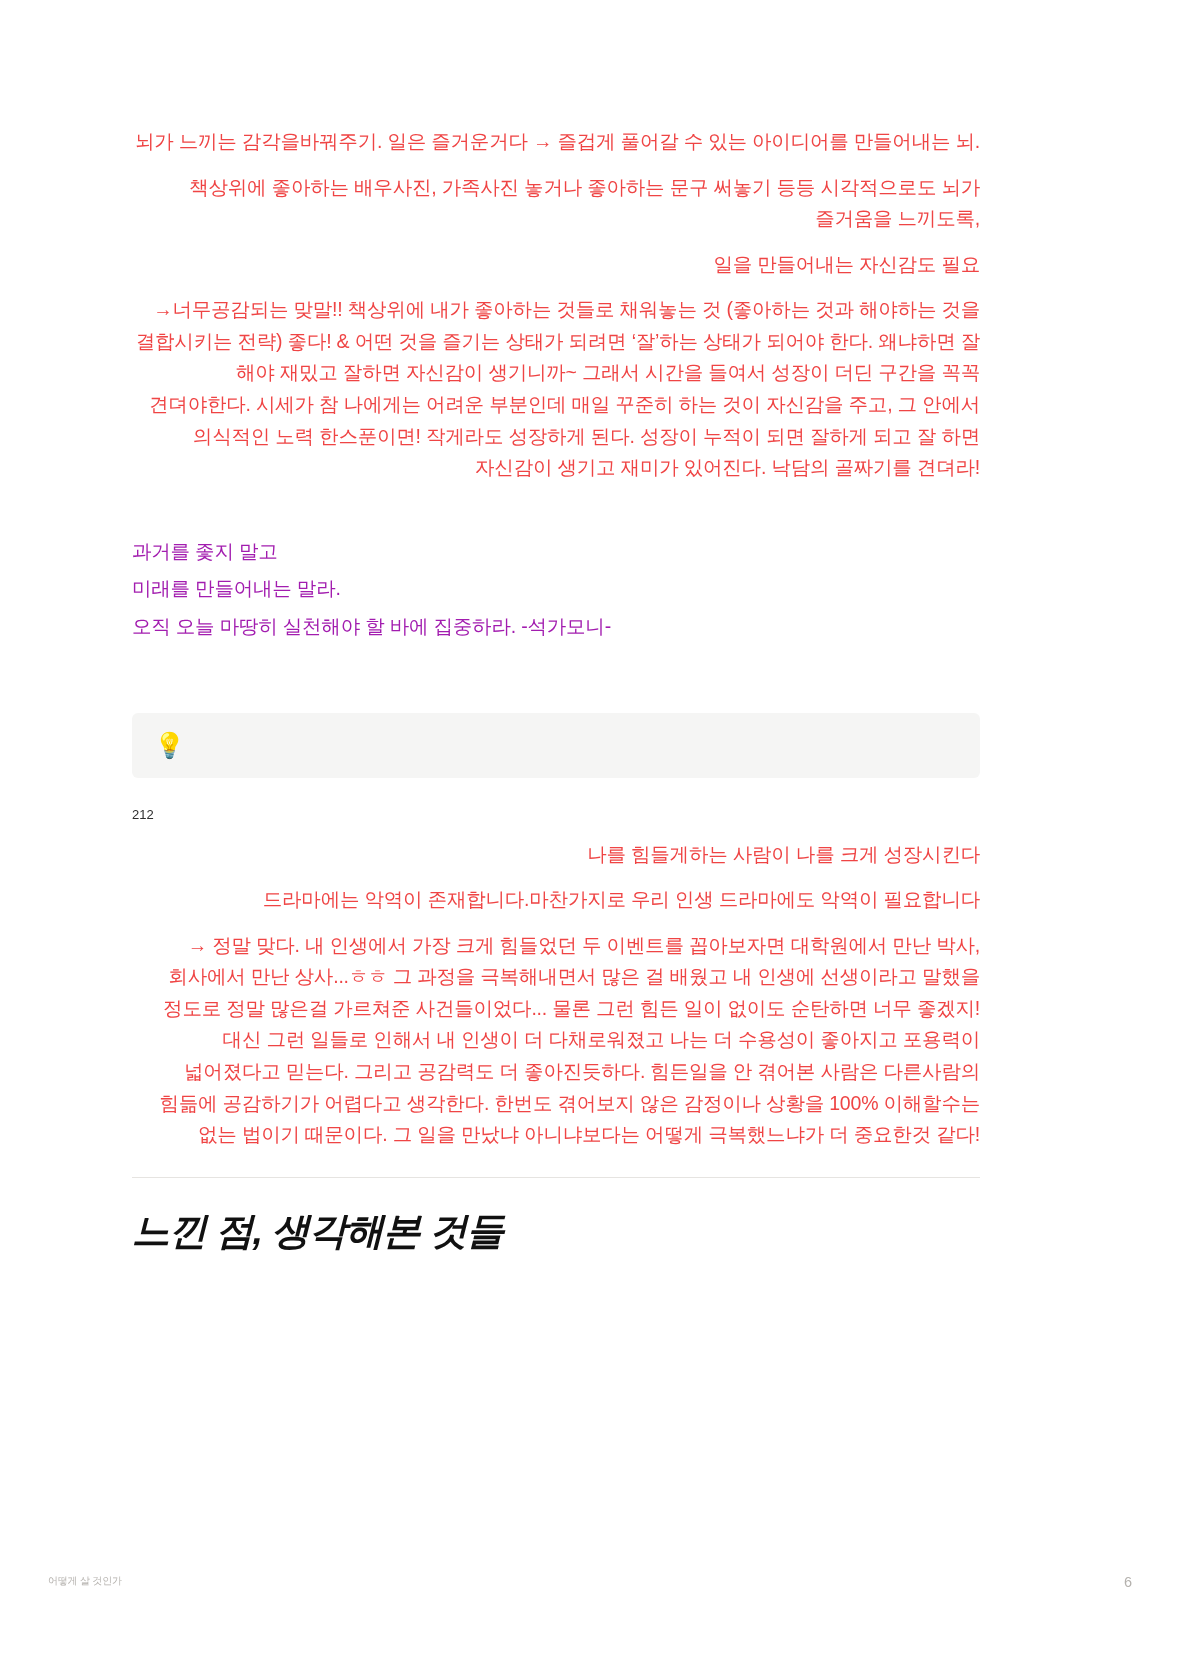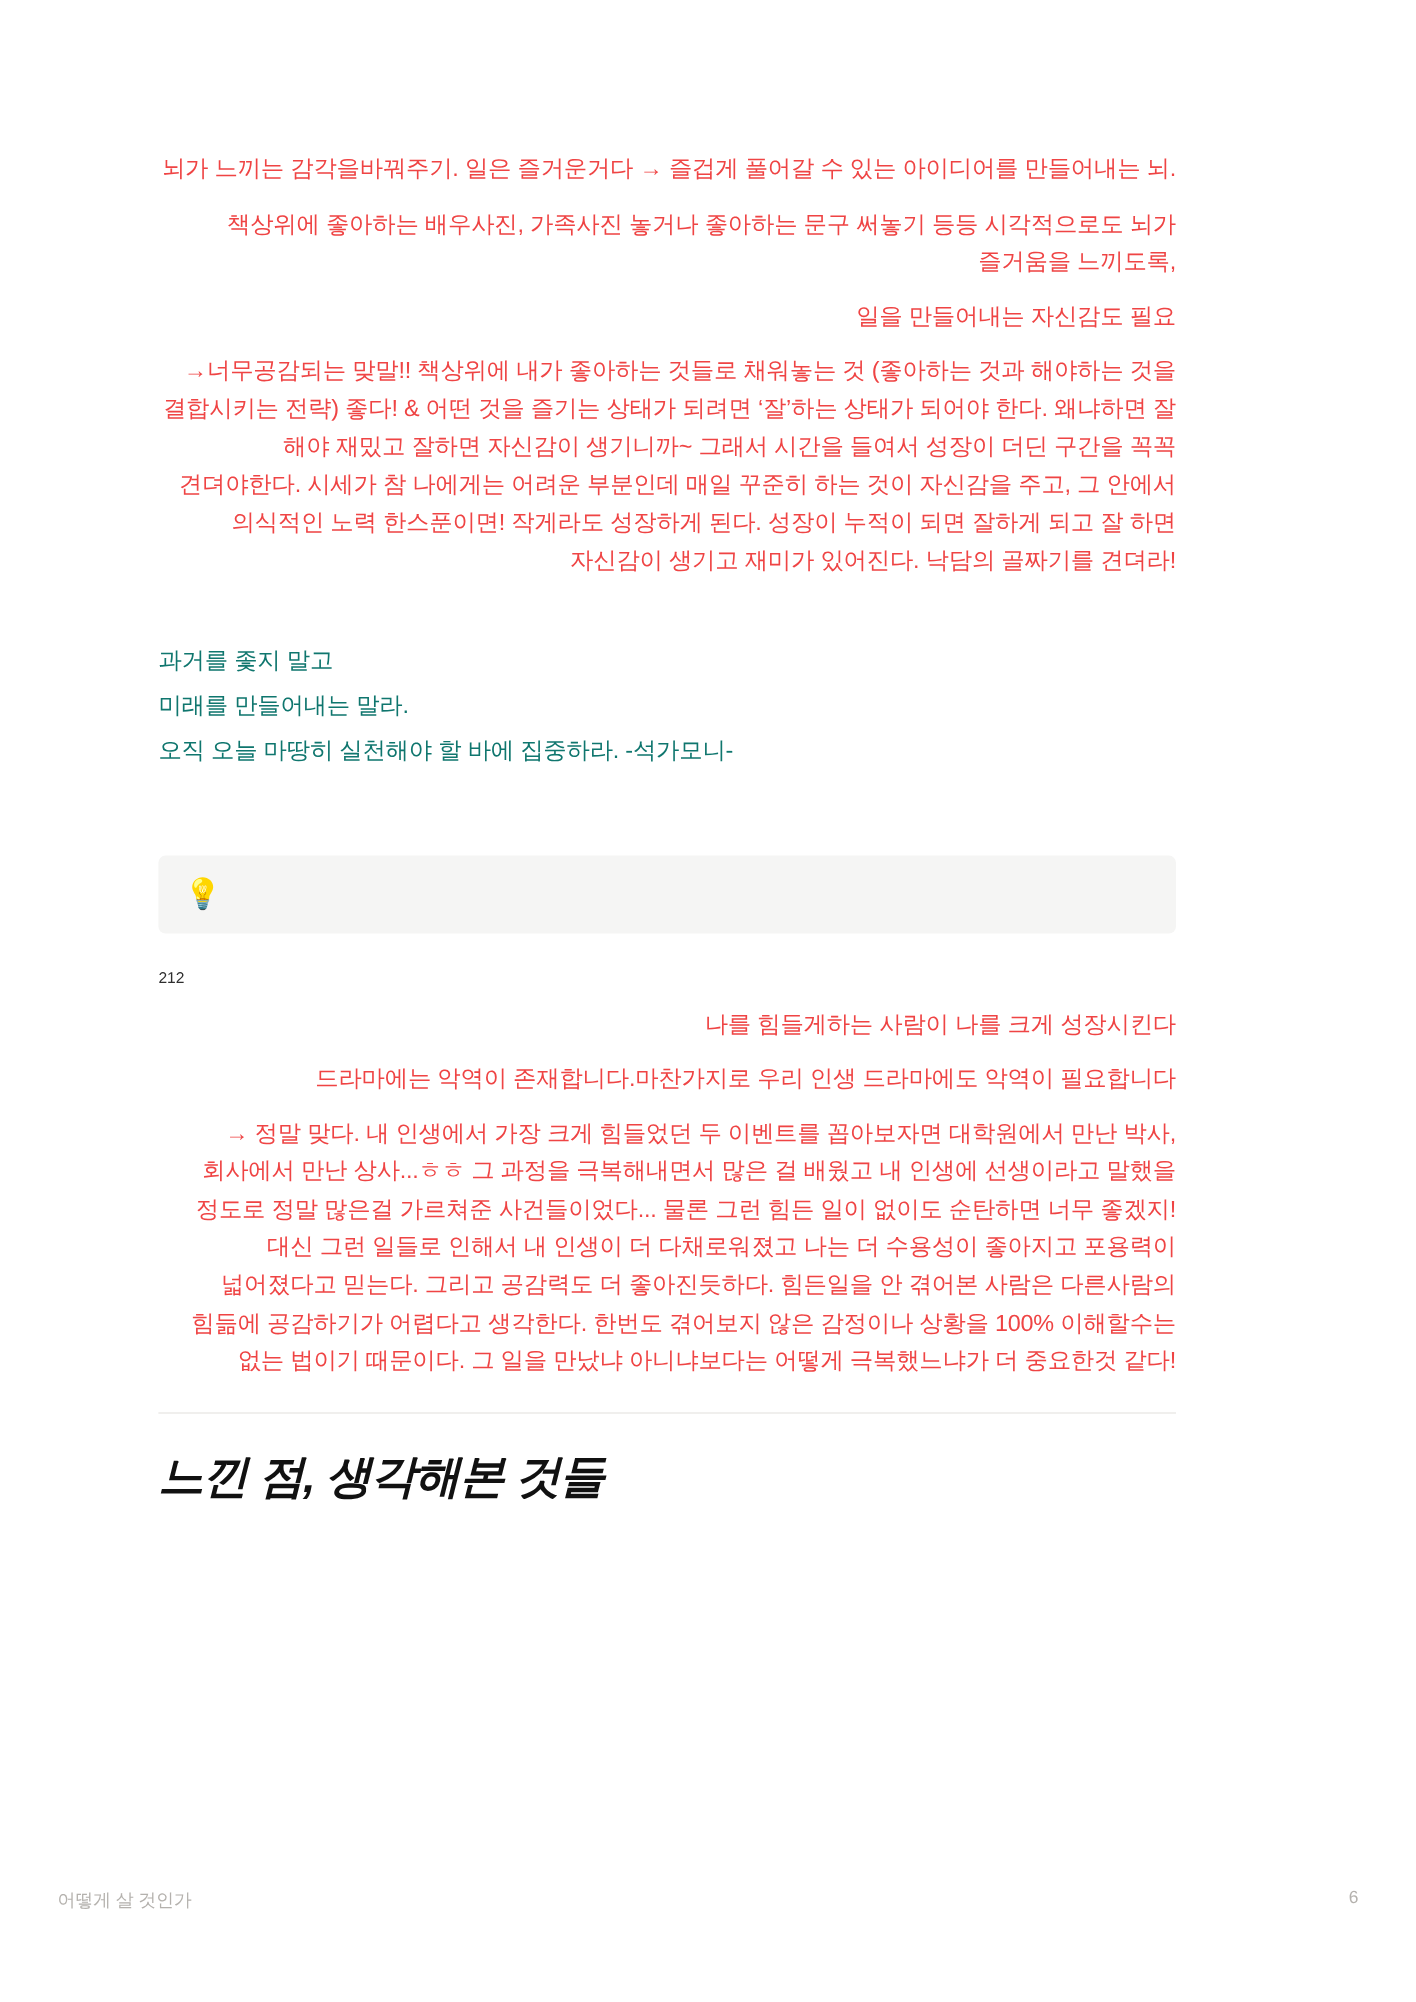--- a/index.html
+++ b/index.html
@@ -32,21 +32,21 @@
     line-height: 1.62;
     color: #ef4444;
     letter-spacing: -0.2px;
     word-break: keep-all;
     text-align: right;
   }
   p.block {
     margin: 0 0 6px 0;
     font-size: 19.5px;
     line-height: 1.62;
-    color: #0f766e;
+    color: #a21caf;
     letter-spacing: -0.2px;
   }
   .gap-lg { height: 38px; }
   .gap-md { height: 26px; }
 
   .callout {
     display: flex;
     align-items: center;
     gap: 18px;
     background: #f5f5f4;
@@ -96,21 +96,21 @@
     position: absolute;
     left: 0;
     right: 0;
     bottom: 74px;
     height: 20px;
   }
   .footer-left {
     position: absolute;
     left: 48px;
     top: 0;
-    font-size: 15px;
+    font-size: 10px;
     color: #b4b1ad;
     letter-spacing: -0.2px;
   }
   .footer-right {
     position: absolute;
     right: 48px;
     top: 0;
     font-size: 14.5px;
     color: #b4b1ad;
   }

